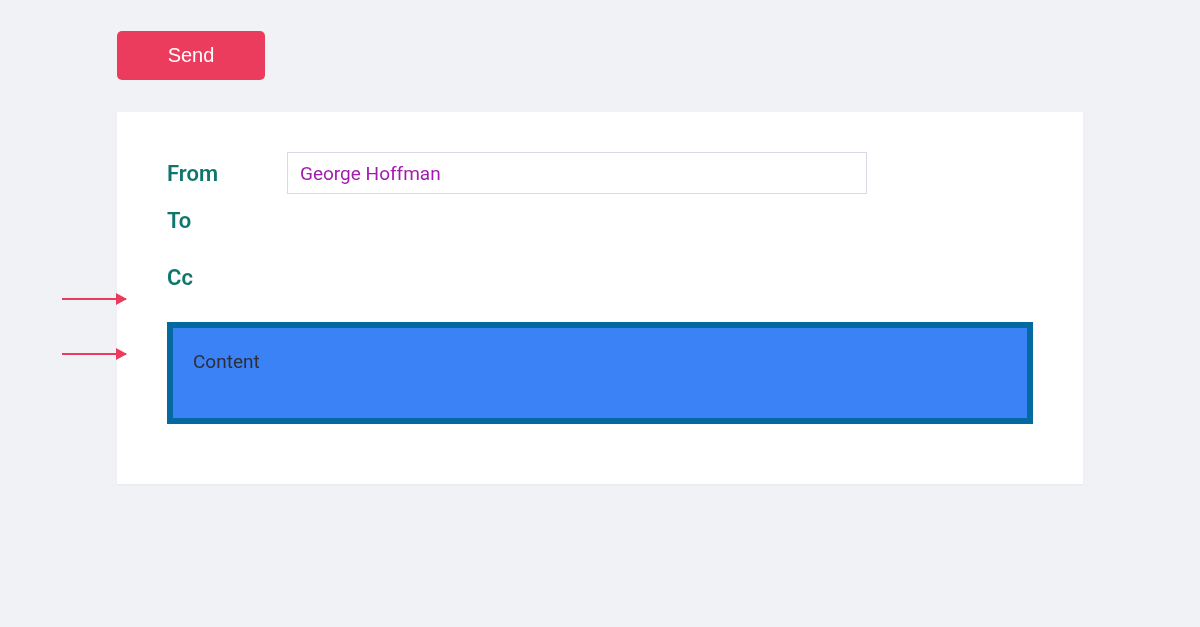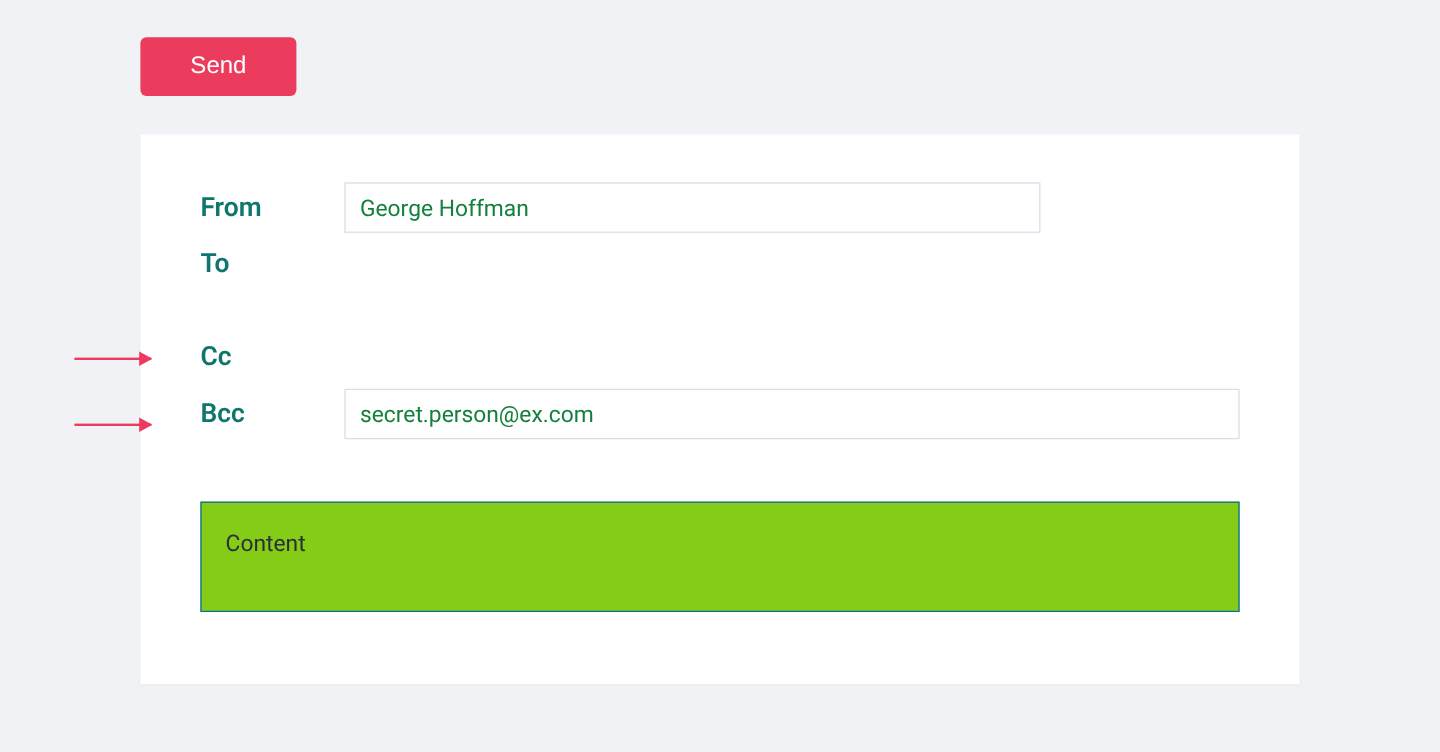--- a/index.html
+++ b/index.html
@@ -8,21 +8,21 @@
       background: #f0f2f5;
       width: 1200px;
       height: 627px;
       overflow: hidden;
       position: relative;
     }
     .send-btn {
       position: absolute;
       left: 117px;
       top: 31px;
-      width: 130px;
+      width: 148px;
       height: 49px;
       background: #eb3c5d;
       color: #fff;
       border: none;
       border-radius: 5px;
       font-size: 20px;
       font-weight: 500;
       cursor: pointer;
     }
     .panel {
@@ -32,47 +32,47 @@
       width: 966px;
       background: #fff;
       padding: 40px 50px 60px 50px;
       box-shadow: 0 1px 2px rgba(0,0,0,0.04);
     }
     .row {
       display: flex;
       align-items: center;
       margin-bottom: 14px;
     }
-    .row.gap-above { margin-top: 52px; }
+    .row.gap-above { margin-top: 32px; }
     .label {
       width: 120px;
       font-size: 22px;
       font-weight: 600;
       color: #0f766e;
       flex-shrink: 0;
     }
     .field {
       flex: 1;
       height: 42px;
       border: 1px solid #d7dbe8;
       padding: 0 12px;
       font-size: 19px;
-      color: #15803d;
+      color: #a21caf;
       background: #fff;
       font-family: inherit;
     }
     .field.short { flex: 0 0 580px; }
     .content-area {
       width: 100%;
       min-height: 90px;
-      border: 1px solid #0369a1;
+      border: 6px solid #0369a1;
       padding: 22px 20px;
       font-size: 19px;
       color: #2c2f3a;
-      background: #84cc16;
+      background: #3b82f6;
       font-family: inherit;
       resize: none;
     }
     .arrow {
       position: absolute;
       width: 64px;
       height: 2px;
       background: #eb3c5d;
     }
     .arrow::after {
@@ -101,24 +101,20 @@
   </div>
 
   <div class="row">
     <div class="label">To</div>
   </div>
 
   <div class="row gap-above">
     <div class="label">Cc</div>
   </div>
 
-  <div class="row">
-    <div class="label">Bcc</div>
-    <input class="field" value="secret.person@ex.com" style="">
-  </div>
 
 
   <div class="row gap-above" style="margin-bottom:0;">
     <textarea class="content-area" style="">Content</textarea>
   </div>
 
 </div>
 
 <div class="arrow arrow1"></div>
 <div class="arrow arrow2"></div>

